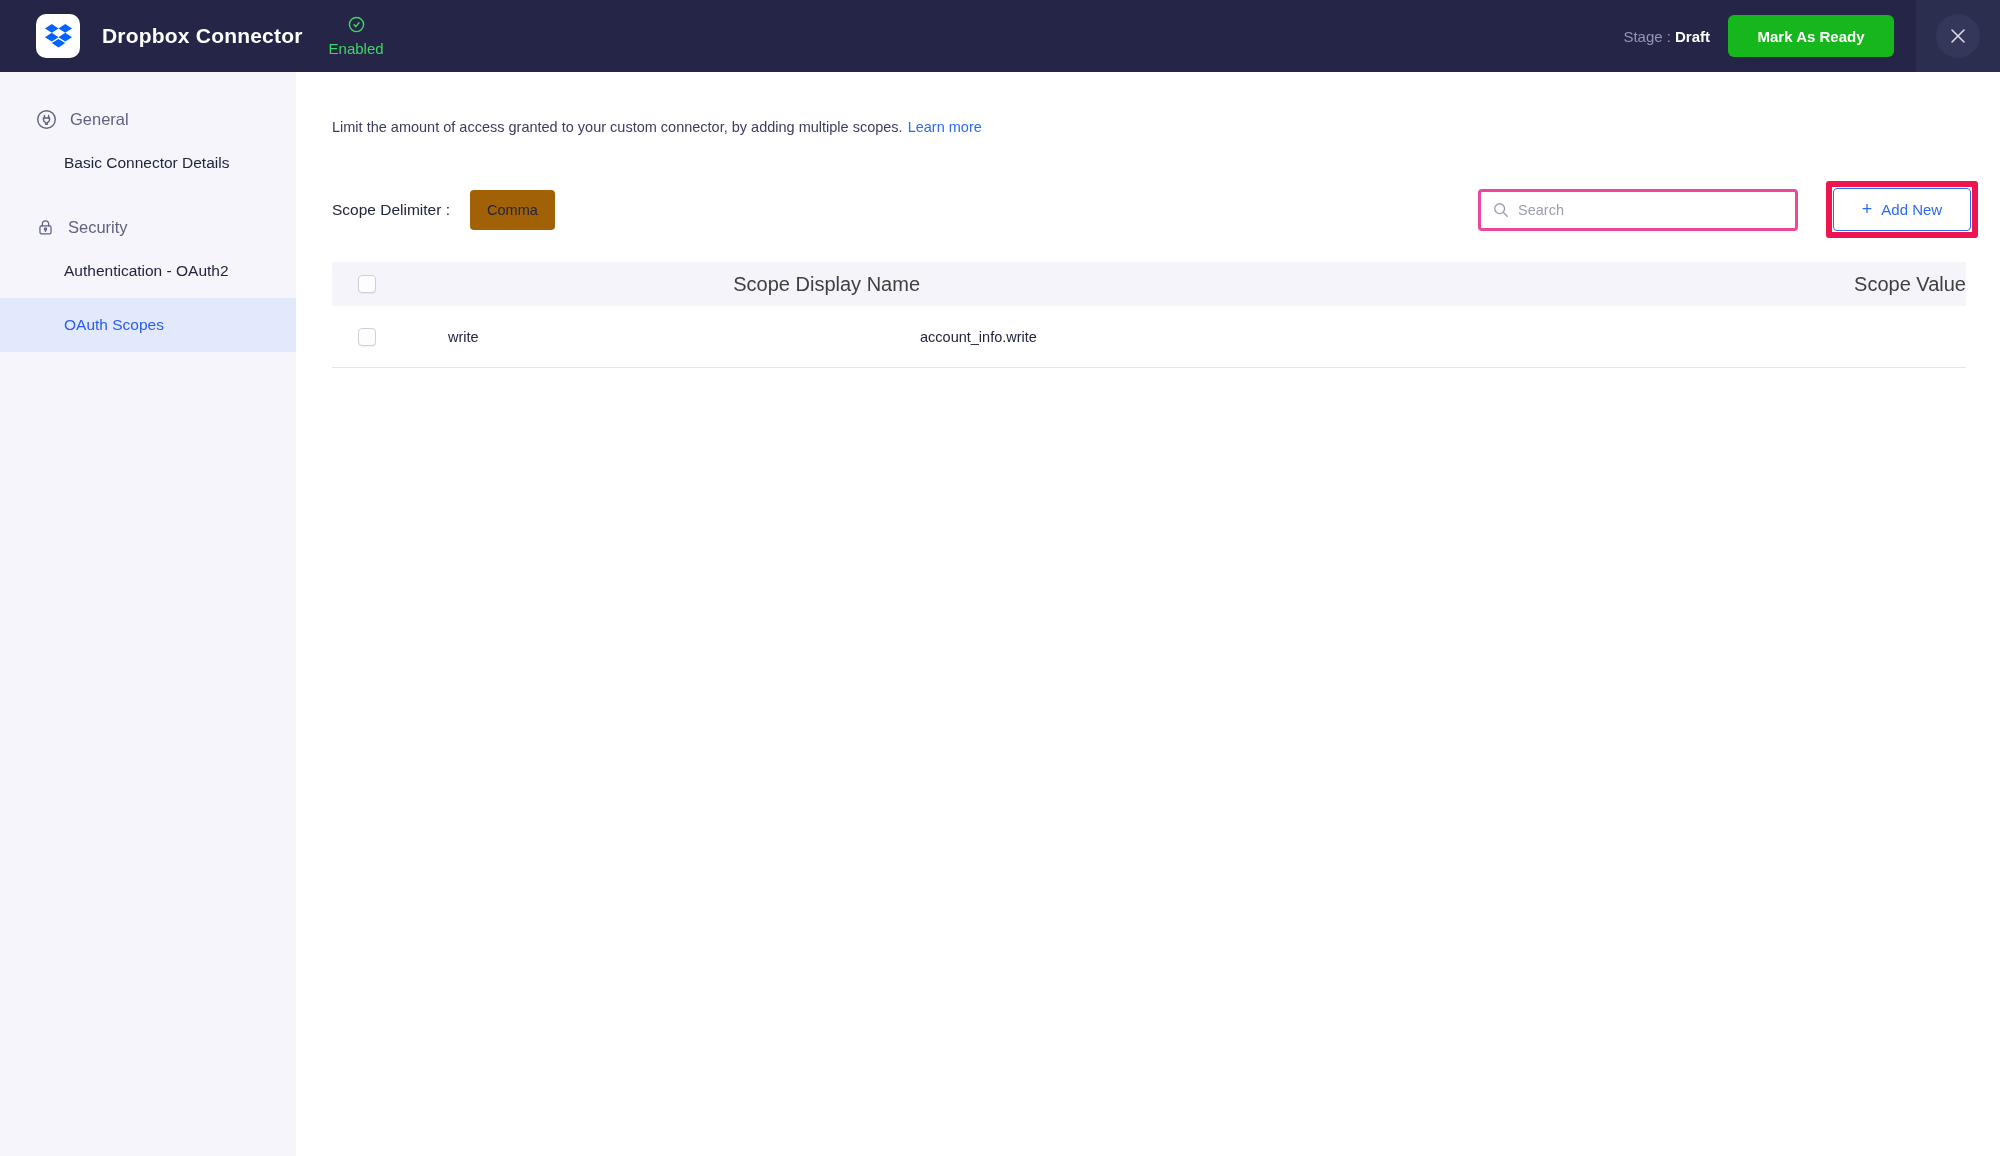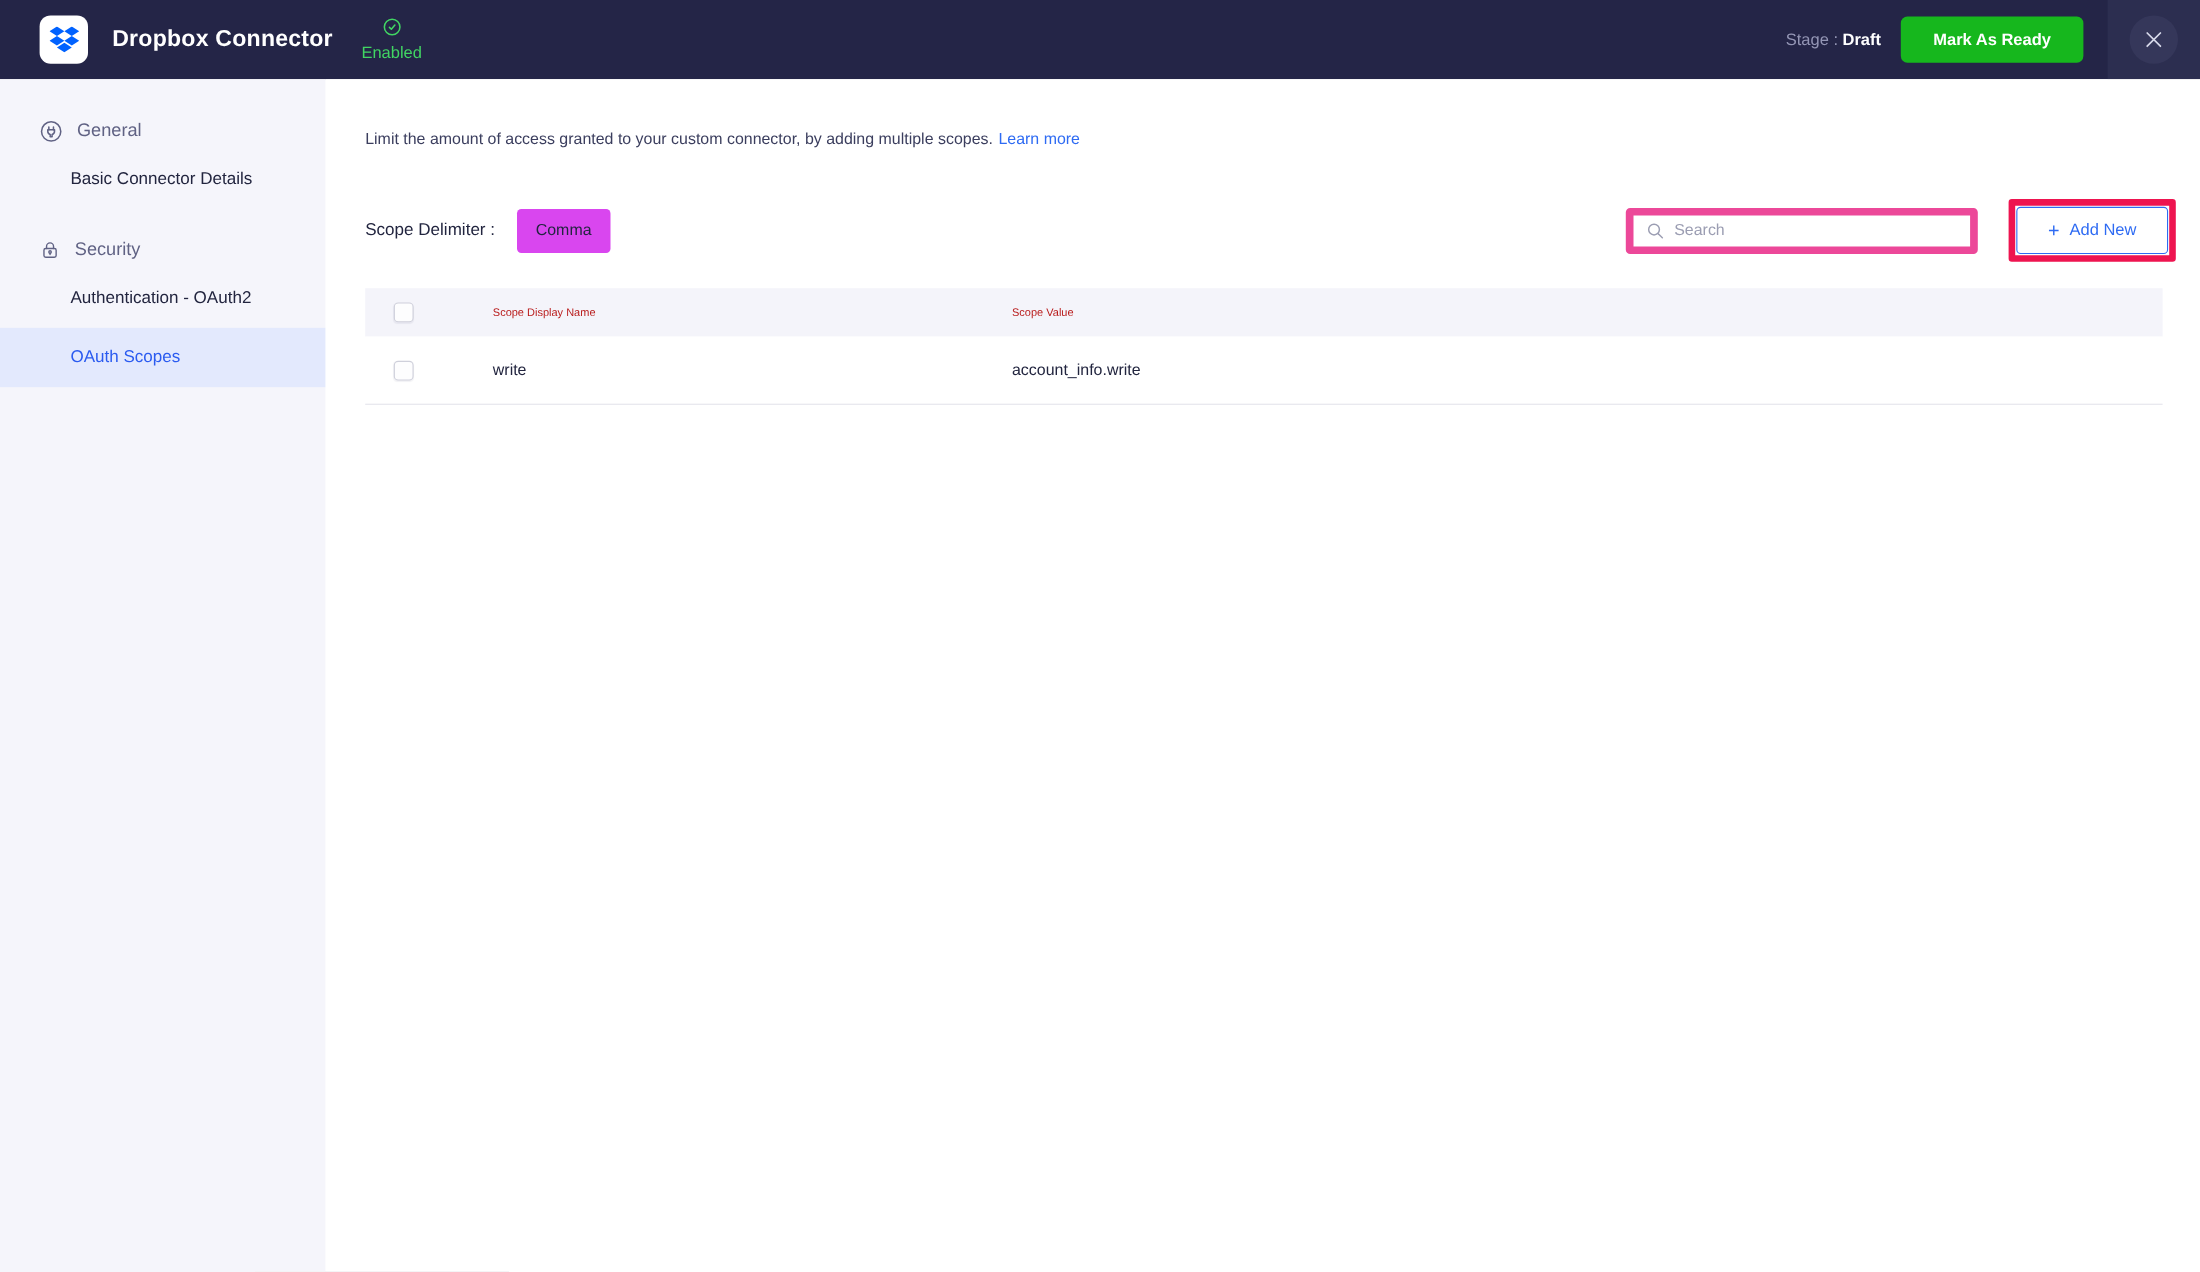--- a/index.html
+++ b/index.html
@@ -29,33 +29,33 @@
 
   .main { flex:1; background:#ffffff; padding:34px 34px 0 36px; }
   .page-title { font-size:21px; font-weight:700; color:#22253f; }
   .page-desc { margin-top:13px; font-size:14.5px; color:#3b3e5e; }
   .page-desc a { color:#2e6bf3; text-decoration:none; margin-left:5px; cursor:pointer; }
 
   
   .toolbar { margin-top:46px; display:flex; justify-content:space-between; align-items:center; }
   .tb-left { display:flex; align-items:center; gap:20px; }
   .delim-label { font-size:15.5px; color:#22253f; }
-  .chip { background:#d946ef; border-radius:4px; padding:12px 17px; font-size:14.5px; color:#22253f; }
+  .chip { background:#a16207; border-radius:4px; padding:12px 17px; font-size:14.5px; color:#22253f; }
   .tb-right { display:flex; align-items:center; gap:28px; }
-  .search-box { width:320px; height:42px; border:7px solid #ec4899; border-radius:4px; background:#ffffff; display:flex; align-items:center; padding:0 12px; gap:9px; }
+  .search-box { width:320px; height:42px; border:3px solid #ec4899; border-radius:4px; background:#ffffff; display:flex; align-items:center; padding:0 12px; gap:9px; }
   .search-box input { border:none; outline:none; flex:1; font-size:14.5px; font-family:inherit; color:#22253f; background:transparent; }
   .search-box input::placeholder { color:#9b9db2; }
   .red-highlight { border:6px solid #ee1450; border-radius:3px; padding:1px; margin-right:-12px; }
   .add-new-btn { width:138px; height:43px; background:#ffffff; border:1px solid #2e6bf3; border-radius:4px; color:#2e6bf3; font-size:15px; font-family:inherit; display:flex; align-items:center; justify-content:center; gap:9px; cursor:pointer; }
   .add-new-btn .plus { font-size:18px; font-weight:400; line-height:1; margin-top:-1px; }
 
   
   .table { margin-top:24px; width:100%; }
   .t-row { display:grid; grid-template-columns:116px 472px 1fr; align-items:center; }
-  .t-head { height:44px; background:#f4f4fa; color:#b91c1c; font-size:10px; }
+  .t-head { height:44px; background:#f4f4fa; color:#404040; font-size:20px;text-align:right; }
   .t-body { height:62px; background:#ffffff; border-bottom:1px solid #e4e4ec; font-size:14.5px; color:#22253f; }
   .cb-cell { display:flex; align-items:center; padding-left:26px; }
   .checkbox { width:18px; height:18px; border:1px solid #cfd0db; border-radius:4px; background:#fdfdfe; box-shadow:0 1px 1px rgba(40,42,80,.06); cursor:pointer; }
 
   svg { display:block; }
 </style>
 </head>
 <body>
 
 <div class="app">

